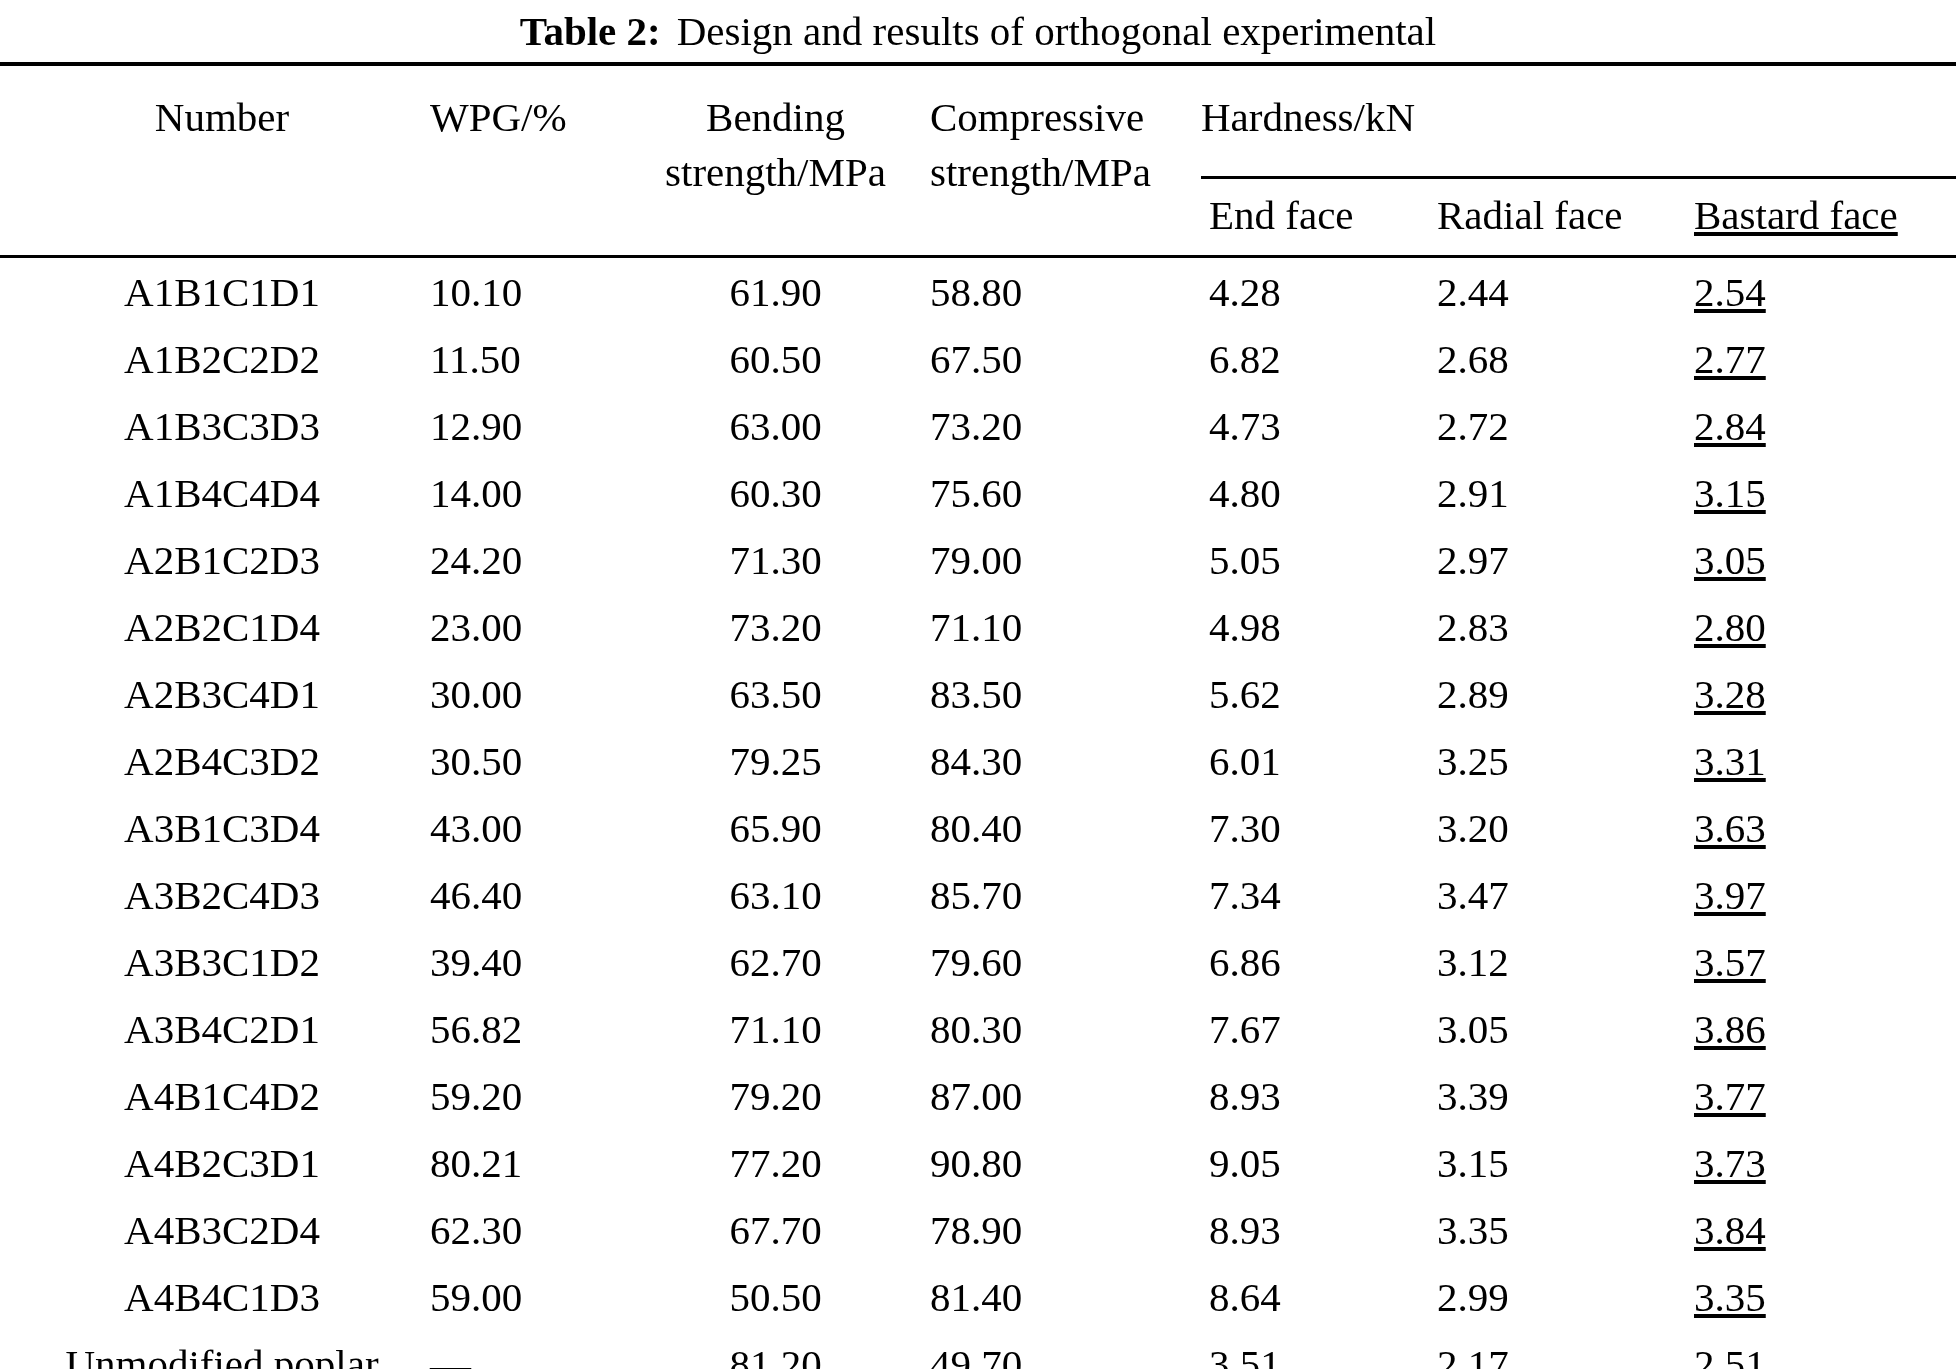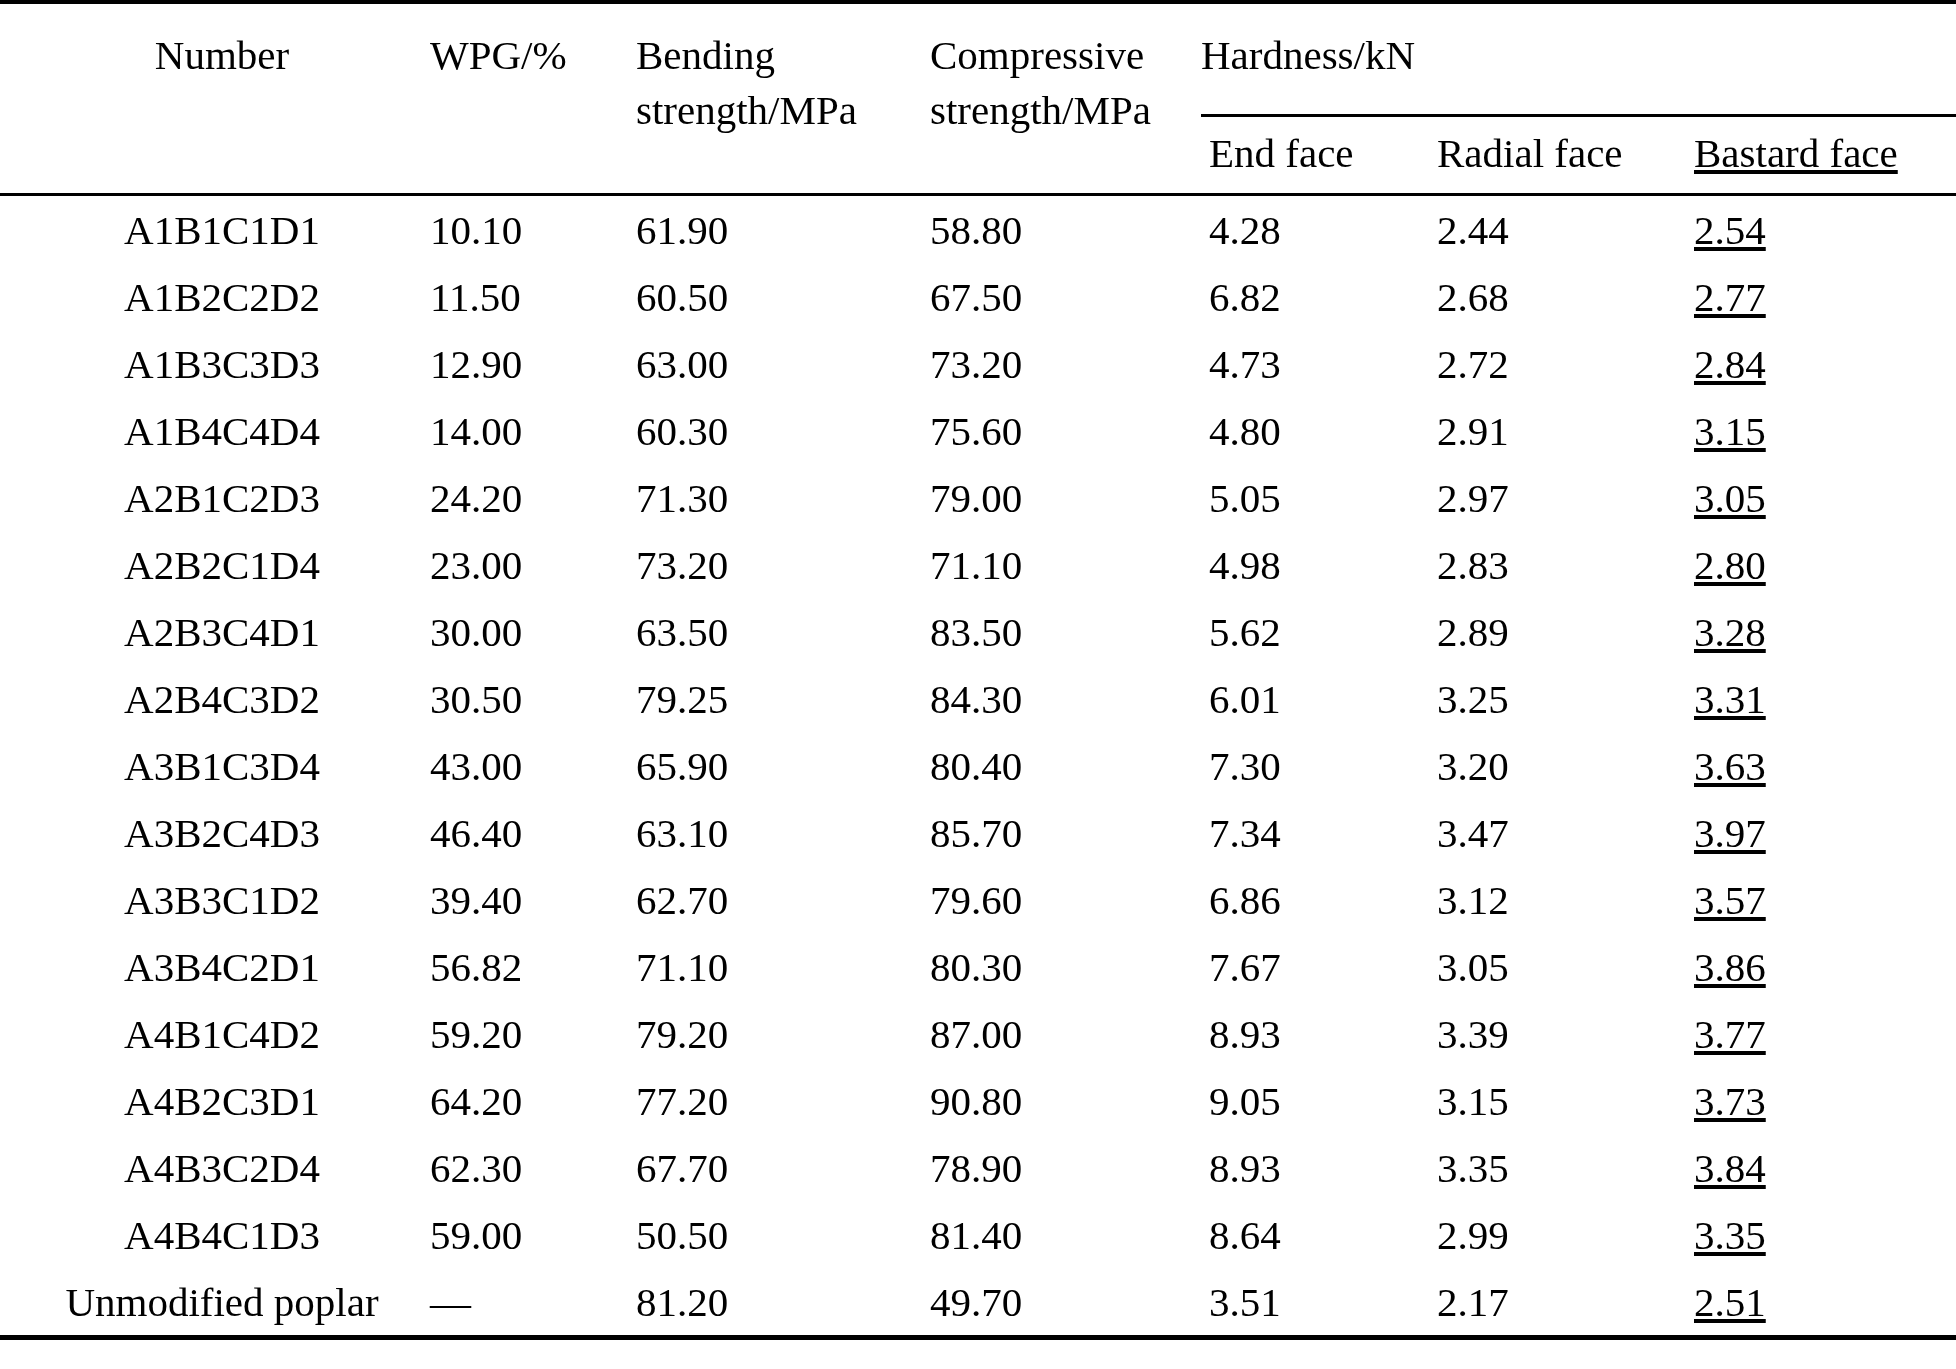--- a/index.html
+++ b/index.html
@@ -33,21 +33,21 @@
   th, td {
     font-weight: normal;
     text-align: left;
     padding: 0;
     white-space: nowrap;
     overflow: hidden;
   }
   
   .c1 { padding-left: 34px; text-align: center; }
   .c2 { padding-left: 20px; }
-  .c3 { padding-left: 16px; }
+  .c3 { padding-left: 16px; text-align: center; }
   .c4 { padding-left: 15px; }
   .c5 { padding-left: 8px; }
   .c6 { padding-left: 12px; }
   .c7 { padding-left: 14px; text-decoration: underline; }
 
   thead th { line-height: 55px; }
   tr.head-top th {
     vertical-align: top;
     padding-top: 24px;
     height: 86px;
@@ -68,20 +68,23 @@
     height: 67px;
     vertical-align: middle;
   }
   .two-line span { display: block; }
 </style>
 </head>
 <body>
 
 <div class="page">
 
+  <div class="title">
+    <span class="title-label">Table 2:</span><span>Design and results of orthogonal experimental</span>
+  </div>
 
   <table class="results">
     <colgroup>
       <col style="width:410px">
         <col style="width:210px">
         <col style="width:295px">
         <col style="width:286px">
         <col style="width:224px">
         <col style="width:255px">
         <col style="width:276px">
@@ -219,21 +222,21 @@
         <td class="c1">A4B1C4D2</td>
         <td class="c2">59.20</td>
         <td class="c3">79.20</td>
         <td class="c4">87.00</td>
         <td class="c5">8.93</td>
         <td class="c6">3.39</td>
         <td class="c7">3.77</td>
       </tr>
       <tr>
         <td class="c1">A4B2C3D1</td>
-        <td class="c2">64.20</td>
+        <td class="c2">80.21</td>
         <td class="c3">77.20</td>
         <td class="c4">90.80</td>
         <td class="c5">9.05</td>
         <td class="c6">3.15</td>
         <td class="c7">3.73</td>
       </tr>
       <tr>
         <td class="c1">A4B3C2D4</td>
         <td class="c2">62.30</td>
         <td class="c3">67.70</td>

